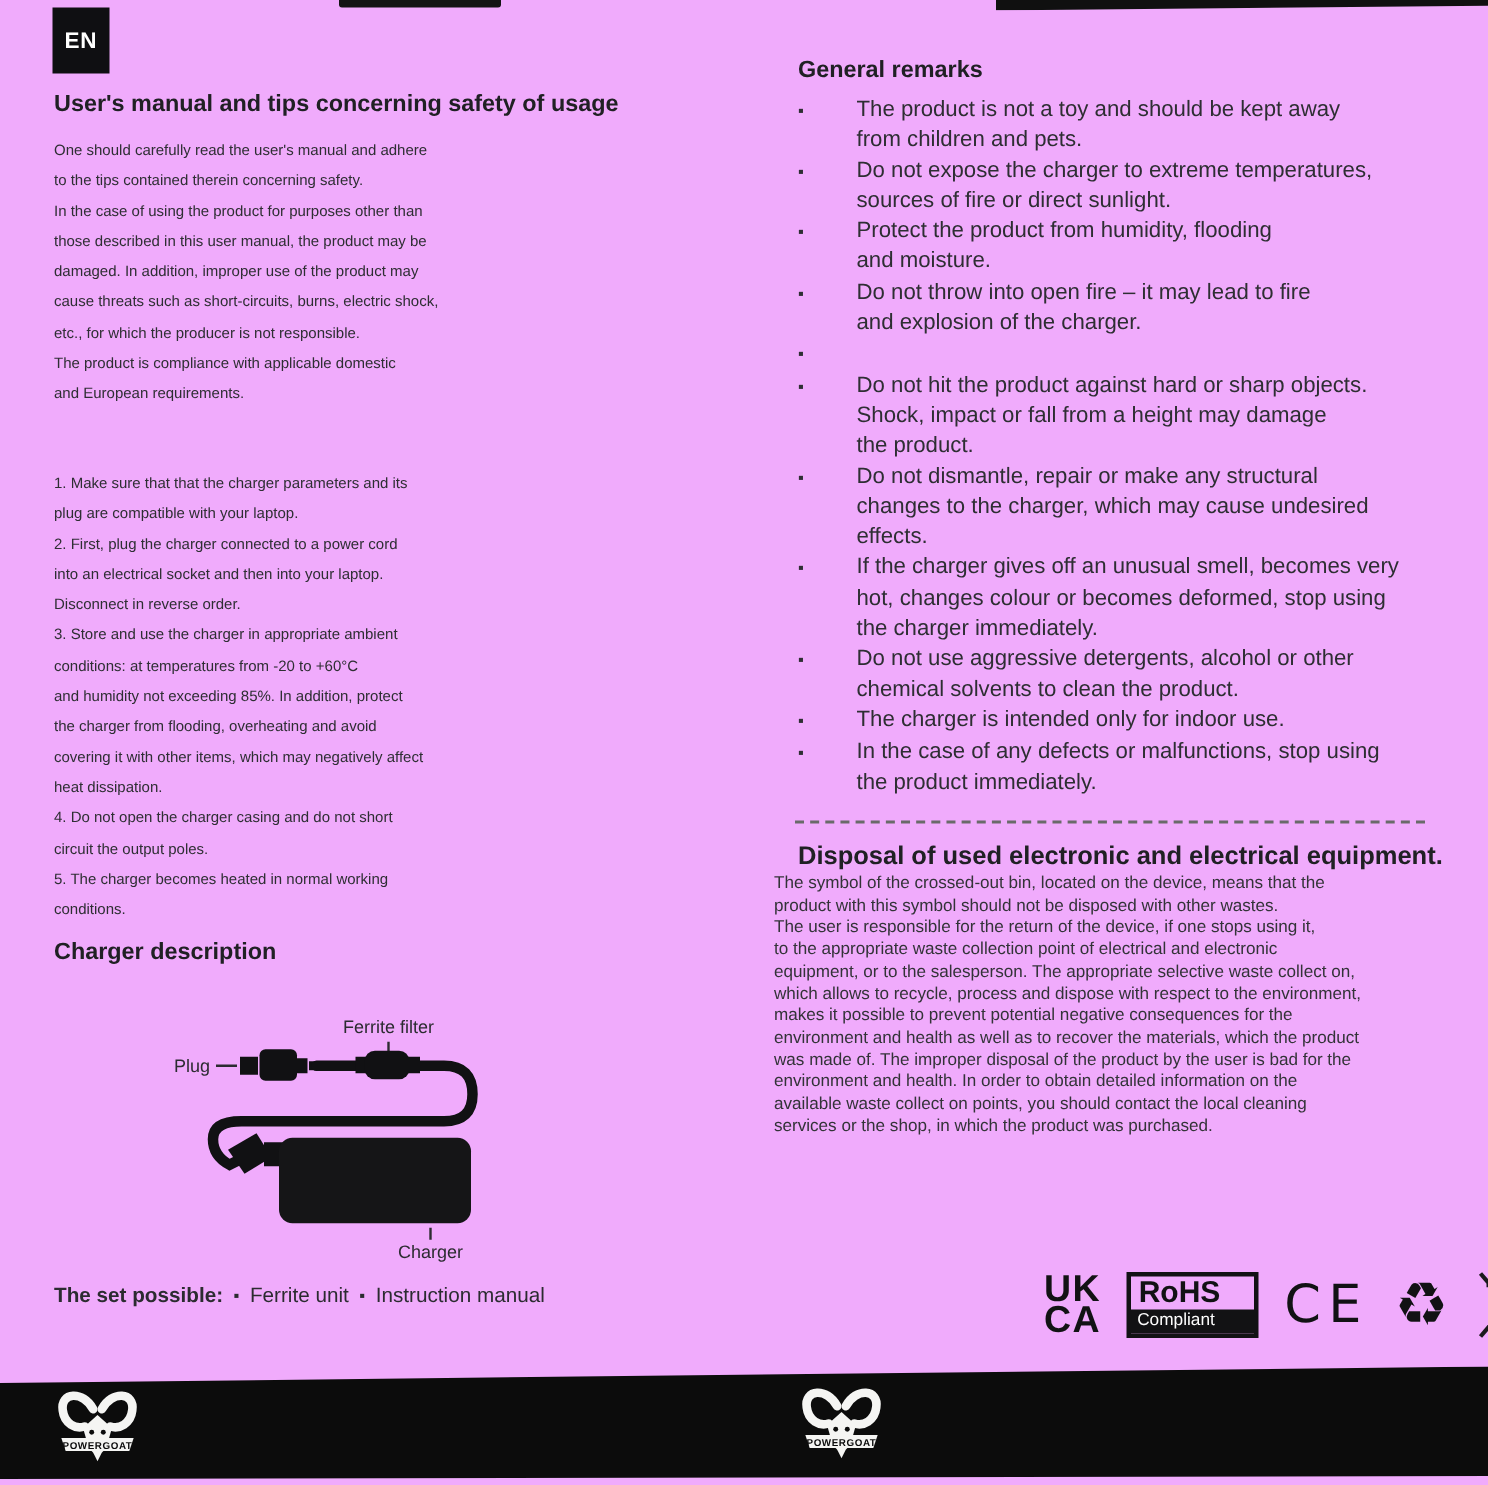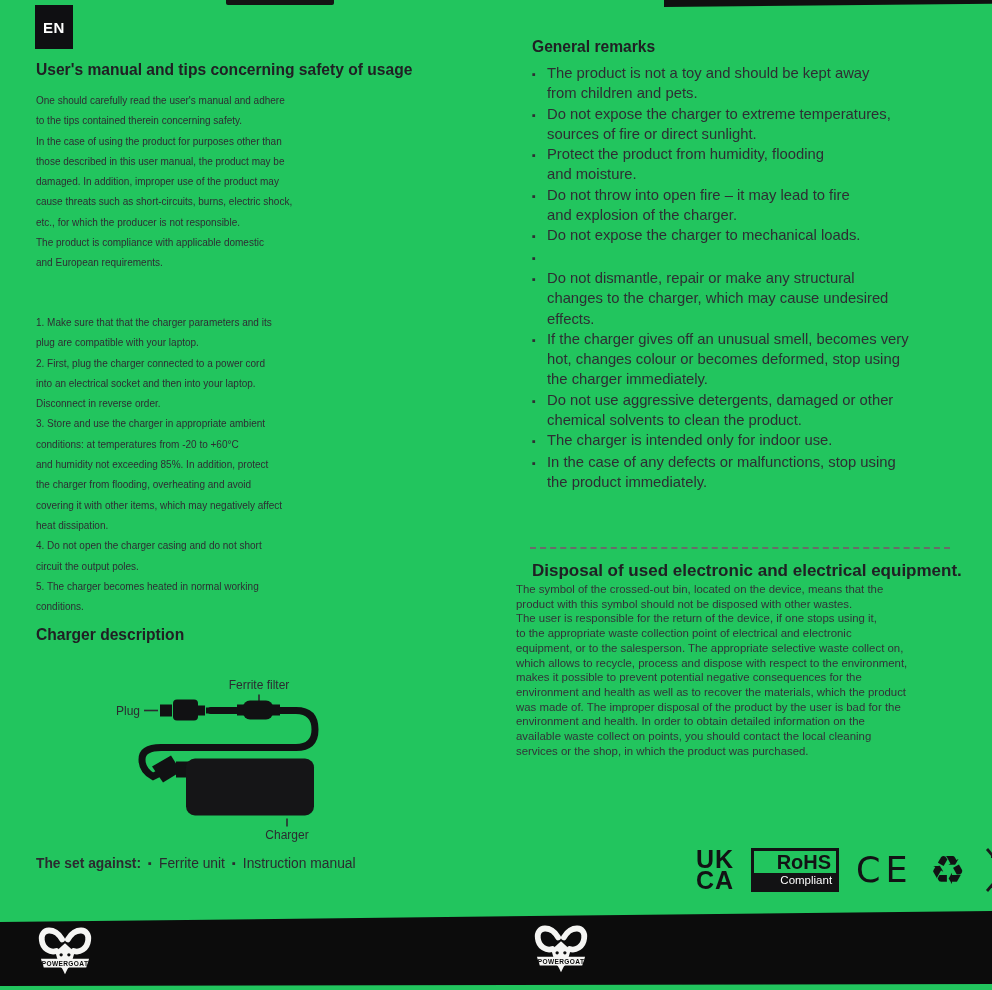--- a/index.html
+++ b/index.html
@@ -1,30 +1,30 @@
 <!DOCTYPE html>
 <html><head>
 <meta charset="utf-8">
 <style>
   html,body{margin:0;padding:0;}
   body{width:992px;height:990px;overflow:hidden;background:#e9e9e7;}
-  .page{position:relative;width:992px;height:990px;background:#22c55e;
+  .page{position:relative;width:992px;height:990px;background:#f0abfc;
         font-family:"Liberation Sans",sans-serif;color:#2e2e33;}
   
   .scan-sliver{position:absolute;left:226px;top:0;width:108px;height:5px;background:#141414;border-radius:0 0 2px 2px;}
   .scan-wedge{position:absolute;left:664px;top:0;width:328px;height:7px;background:#101010;
               clip-path:polygon(0 0,100% 0,100% 55%,0 100%);}
   .en-badge{position:absolute;left:35px;top:5px;width:38px;height:44px;background:#0f0f12;
             color:#ffffff;font-weight:bold;font-size:15px;letter-spacing:.5px;
             display:flex;align-items:center;justify-content:center;}
   h2.sec{position:absolute;margin:0;font-size:15.6px;font-weight:bold;color:#202024;width:470px;}
   .t-usage{left:36px;top:61px;}
   .t-using{left:36px;top:286px;}
   .t-desc{left:36px;top:626px;}
-  .pre{white-space:pre-line;}
+  .pre{white-space:pre-line;margin-left:24px;}
   p.body{position:absolute;margin:0;font-size:10px;line-height:20.3px;color:#2e2e33;width:470px;}
   .p-usage{left:36px;top:91px;}
   .p-steps{left:36px;top:313px;}
   
   .diagram{position:absolute;left:30px;top:652px;width:460px;height:195px;}
   .diagram text{font-family:"Liberation Sans",sans-serif;font-size:12px;fill:#2b2b30;}
   
   .set-line{position:absolute;left:36px;top:856px;display:flex;align-items:baseline;gap:7px;font-size:13.8px;color:#2b2b30;}
   .set-line .lbl{font-weight:bold;}
   .set-line .mk{font-size:11px;transform:translateY(-1px);}
@@ -33,21 +33,21 @@
   ul.remarks{position:absolute;left:532px;top:63px;width:448px;margin:0;padding:0;list-style:none;}
   ul.remarks li{display:flex;margin:0;}
   ul.remarks .mk{flex:0 0 15px;font-size:11px;line-height:20.3px;padding-top:1px;}
   ul.remarks .txt{font-size:14.8px;line-height:20.3px;}
   .divider{position:absolute;left:530px;top:547px;width:420px;border-top:2px dashed #6a6a6a;}
   h3.disposal-t{position:absolute;left:532px;top:561px;margin:0;font-size:17px;font-weight:bold;color:#202024;}
   p.small{position:absolute;left:516px;top:582px;margin:0;width:446px;font-size:11.4px;line-height:14.7px;color:#333338;}
   
   .marks{position:absolute;left:696px;top:841px;height:58px;display:flex;align-items:center;gap:17px;}
   .ukca{display:flex;flex-direction:column;font-weight:bold;font-size:25px;line-height:0.83;letter-spacing:1px;color:#121214;align-items:center;}
-  .rohs{border:3px solid #121214;text-align:right;min-width:82px;}
+  .rohs{border:3px solid #121214;text-align:left;min-width:82px;}
   .rohs .r-top{font-weight:bold;font-size:20px;color:#121214;padding:0 5px;line-height:1.1;}
   .rohs .r-bot{background:#121214;color:#fdfdfd;font-size:11.5px;padding:1px 4px 2px;line-height:1.1;}
   .ce{font-size:35px;font-weight:500;letter-spacing:5px;color:#121214;font-family:"DejaVu Sans",sans-serif;}
   .recycle{font-size:40px;line-height:1;color:#121214;font-family:"DejaVu Sans",sans-serif;}
   
   .footer{position:absolute;left:0;top:908px;width:992px;height:82px;}
   .band{position:absolute;inset:0;background:#0c0c0c;clip-path:polygon(0 14px,100% 3px,100% 76px,0 78px);}
   .goat{position:absolute;width:58px;height:54px;}
   .goat-left{left:36px;top:16px;}
   .goat-center{left:532px;top:14px;}
@@ -120,21 +120,21 @@
     <polygon points="122,112 141,101 151,117 133,128" fill="#111113"></polygon>
     <rect x="146" y="107" width="13" height="16" fill="#111113"></rect>
 
     <rect x="156" y="104" width="128" height="57" rx="9" fill="#151517"></rect>
 
     <line x1="257" y1="164" x2="257" y2="172" stroke="#2b2b30" stroke-width="1.6"></line>
     <text x="257" y="184" text-anchor="middle">Charger</text>
   </svg>
 
   <div class="set-line">
-    <span class="lbl">The set against:</span>
+    <span class="lbl">The set possible:</span>
     <span class="mk">▪</span>
     <span>Ferrite unit</span>
     <span class="mk">▪</span>
     <span>Instruction manual</span>
   </div>
 
   <h2 class="sec t-remarks">General remarks</h2>
 
   <ul class="remarks">
     <li>
@@ -152,40 +152,42 @@
         <span class="txt pre">Protect the product from humidity, flooding
 and moisture.</span>
       </li>
     <li>
         <span class="mk">▪</span>
         <span class="txt pre">Do not throw into open fire – it may lead to fire
 and explosion of the charger.</span>
       </li>
     <li>
         <span class="mk">▪</span>
-        <span class="txt pre">Do not expose the charger to mechanical loads.</span>
-      </li>
-    <li>
-        <span class="mk">▪</span>
+      </li>
+    <li>
+        <span class="mk">▪</span>
+        <span class="txt pre">Do not hit the product against hard or sharp objects.
+Shock, impact or fall from a height may damage
+the product.</span>
       </li>
     <li>
         <span class="mk">▪</span>
         <span class="txt pre">Do not dismantle, repair or make any structural
 changes to the charger, which may cause undesired
 effects.</span>
       </li>
     <li>
         <span class="mk">▪</span>
         <span class="txt pre">If the charger gives off an unusual smell, becomes very
 hot, changes colour or becomes deformed, stop using
 the charger immediately.</span>
       </li>
     <li>
         <span class="mk">▪</span>
-        <span class="txt pre">Do not use aggressive detergents, damaged or other
+        <span class="txt pre">Do not use aggressive detergents, alcohol or other
 chemical solvents to clean the product.</span>
       </li>
     <li>
         <span class="mk">▪</span>
         <span class="txt pre">The charger is intended only for indoor use.</span>
       </li>
     <li>
         <span class="mk">▪</span>
         <span class="txt pre">In the case of any defects or malfunctions, stop using
 the product immediately.</span>

